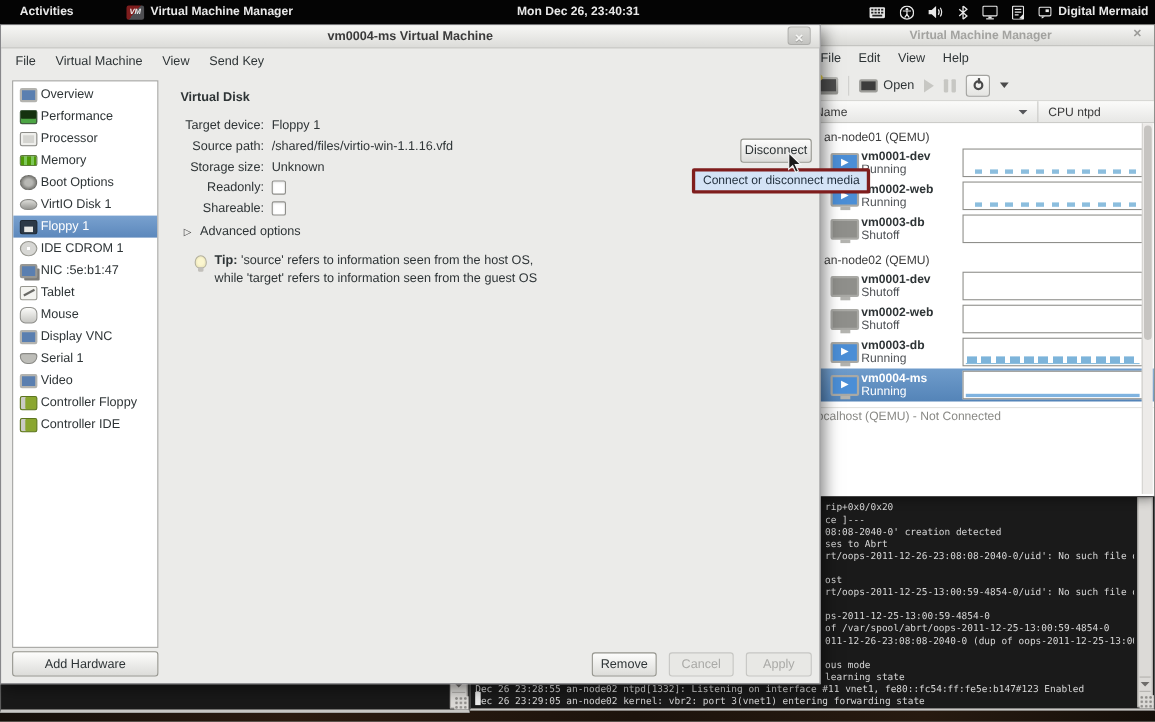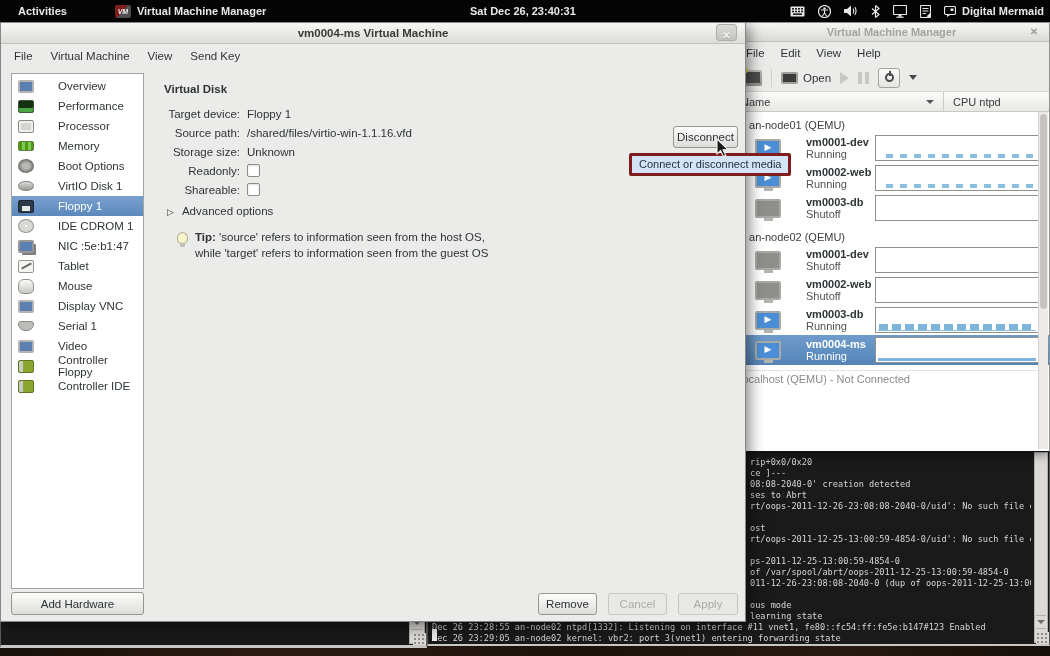--- a/index.html
+++ b/index.html
@@ -64,21 +64,21 @@
   .col-cpu{flex:1;padding-left:9px;line-height:20px}
   .vmm-list{position:relative;height:339px;background:#fff;overflow:hidden;padding-top:5px}
   .ghost{height:16px;display:flex;align-items:center;gap:5px;padding-left:5px;font-size:11px;color:#3c3c3c}
   .ghost .exp::before{content:"\25BE";font-size:10px;color:#4a4a4a}
   .ghost.g2{margin-top:6px}
   .vmrow{height:30px;position:relative;display:flex;align-items:center;padding-left:21px}
   .vmicon{flex:0 0 26px;width:26px;height:19px;border:2px solid #a9a9a5;border-radius:2px;background:#8f8f8b;position:relative}
   .vmicon::after{content:"";position:absolute;left:7px;bottom:-5px;width:9px;height:3px;background:#b3b3af}
   .vmicon.running{background:#4b8ed6;border-color:#a9a9a5}
   .vmicon.running::before{content:"\25B6";position:absolute;left:0;right:0;top:1px;text-align:center;font-size:9px;color:#fff}
-  .vmtext{margin-left:25px;width:118px}
+  .vmtext{margin-left:2px;width:118px}
   .vmname{font-size:11px;font-weight:bold;color:#2e3436}
   .vmstatus{font-size:11px;color:#4f5256}
   .cpubox{position:absolute;left:141px;right:10px;top:2px;height:26px;border:1px solid #8f8f8b;background:#fff}
   .spark-a::after{content:"";position:absolute;left:10px;right:5px;bottom:2px;height:4px;background:repeating-linear-gradient(90deg,#8cbede 0 7px,transparent 7px 14px)}
   .spark-b::after{content:"";position:absolute;left:3px;right:3px;bottom:2px;height:6px;background:repeating-linear-gradient(90deg,#7db4da 0 9px,transparent 9px 13px)}
   .spark-b::before{content:"";position:absolute;left:2px;right:2px;bottom:1px;height:1px;background:#8cbede}
   .spark-c::after{content:"";position:absolute;left:2px;right:2px;bottom:1px;height:3px;background:#7fb3e0}
   .vmrow.selected{background:linear-gradient(#6f9ccb,#5484b8)}
   .vmrow.selected .vmname,.vmrow.selected .vmstatus{color:#fff}
   .vmm-localhost{height:16px;margin-top:5px;padding-left:6px;font-size:11px;color:#8a8a86;border-top:1px solid #e3e3e0;display:flex;align-items:center}
@@ -87,21 +87,21 @@
 
   
   .dialog{position:absolute;left:0;top:22px;width:746px;height:600px;background:#ebebe9;border:1px solid #87878a;z-index:3;box-shadow:3px 4px 14px rgba(0,0,0,.5)}
   .dlg-title{height:21px;background:linear-gradient(#f7f7f5,#dcdcd9);border-bottom:1px solid #c2c2bf;position:relative;text-align:center}
   .dlg-title .t{font-size:11.5px;font-weight:bold;color:#3a3a3a;line-height:21px}
   .dlg-close{position:absolute;right:8px;top:1px;width:21px;height:17px;background:linear-gradient(#dcdcd9,#c3c3c0);border:1px solid #adadaa;border-radius:3px;text-align:center}
   .dlg-close::before{content:"\2715";font-size:10px;font-weight:bold;color:#f6f6f4;line-height:16px;text-shadow:0 1px 0 #9a9a97}
   .dlg-menu{display:flex;padding:4px 4px 3px;font-size:11.5px;color:#2e3436}
   .dlg-menu .mi{padding:2px 9px}
   .sidebar{position:absolute;left:10px;top:50px;width:133px;height:516px;background:#fff;border:1px solid #a3a3a0;overflow:hidden;padding-top:2px}
-  .sbi{height:20px;display:flex;align-items:center;gap:24px;padding-left:6px;font-size:11.5px;color:#2e3436}
+  .sbi{height:20px;display:flex;align-items:center;gap:3px;padding-left:6px;font-size:11.5px;color:#2e3436}
   .sbi.selected{background:linear-gradient(#79a1cf,#5c88bc);color:#fff}
   .hwi{flex:0 0 16px;width:16px;height:13px;border-radius:2px}
   .hw-monitor{background:#5a7fb0;border:2px solid #b3b3af}
   .hw-perf{background:#14320f;box-shadow:inset 0 -4px 0 #4ca544;border:1px solid #3d5a3d}
   .hw-cpu{background:#d4d4d0;border:1px solid #8a8a86;box-shadow:inset 0 0 0 2px #efefec}
   .hw-mem{background:repeating-linear-gradient(90deg,#4e9a06 0 3px,#7ec75a 3px 6px);border:1px solid #5d7a3f;height:10px}
   .hw-boot{width:14px;height:14px;border-radius:50%;background:radial-gradient(#b8b8b4 35%,#7e7e7a 70%);border:1px dashed #6a6a66}
   .hw-disk{background:linear-gradient(#dcdcd8,#979793);border:1px solid #8a8a86;border-radius:7px/5px;height:10px}
   .hw-floppy{background:#2c3947;border:1px solid #1e2833;position:relative}
   .hw-floppy::after{content:"";position:absolute;left:3px;bottom:1px;width:8px;height:5px;background:#e7e7e4}
@@ -400,21 +400,21 @@
     <path d="M2,1 L2,16 L5.6,12.6 L8.4,18.6 L10.8,17.5 L8,11.7 L13,11.5 Z" fill="#1a1a1a" stroke="#f4f4f4" stroke-width="1.1"></path>
   </svg>
 </div>
 
 <div class="topbar">
   <span class="tb-activities">Activities</span>
   <span class="tb-app">
     <span class="tb-applogo"></span>
     <span>Virtual Machine Manager</span>
   </span>
-  <span class="tb-clock">Sat Dec 26, 23:40:31</span>
+  <span class="tb-clock">Mon Dec 26, 23:40:31</span>
   <span class="tb-right">
     <span class="tb-ic">
         <svg width="15" height="11" viewBox="0 0 15 11">
           <rect x="0.5" y="0.5" width="14" height="10" rx="1" fill="#e8e8e8"></rect>
           <g fill="#222">
             <rect x="2" y="2" width="2" height="1.6"></rect>
             <rect x="5" y="2" width="2" height="1.6"></rect>
             <rect x="8" y="2" width="2" height="1.6"></rect>
             <rect x="11" y="2" width="2" height="1.6"></rect>
             <rect x="2" y="4.7" width="2" height="1.6"></rect>

